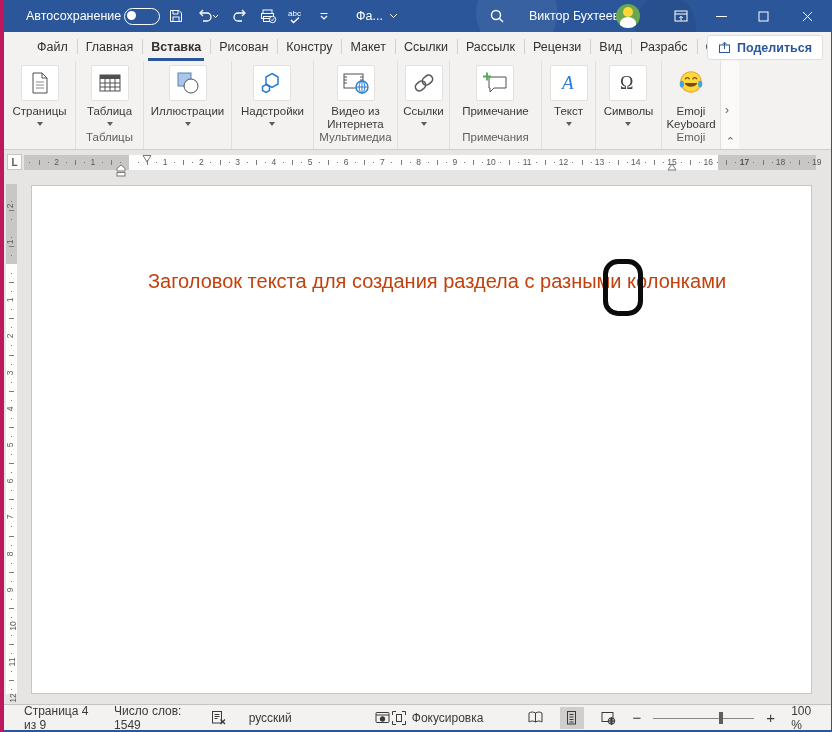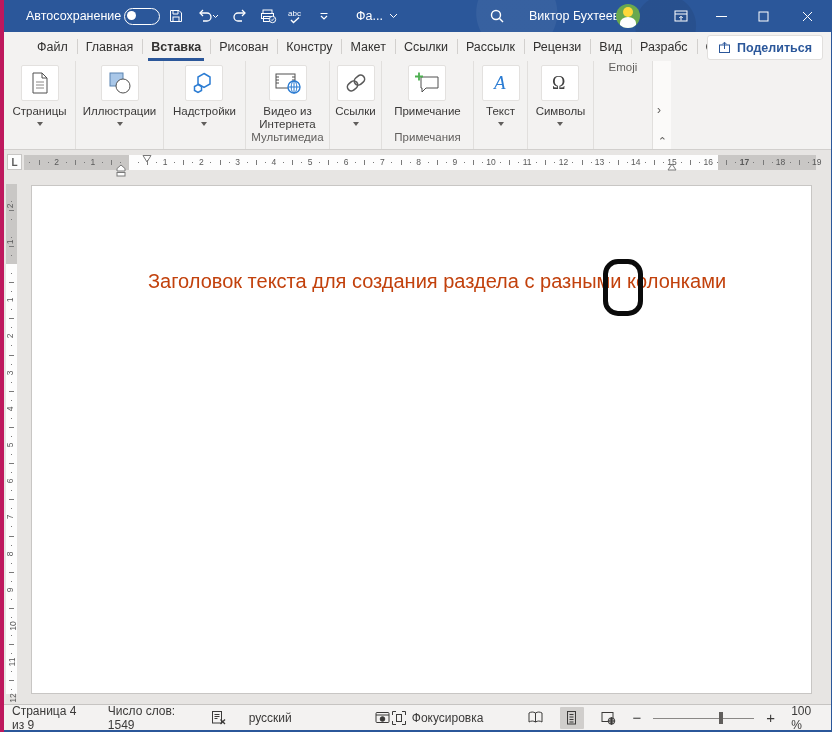--- a/index.html
+++ b/index.html
@@ -61,21 +61,21 @@
   .vtick{position:absolute;left:3px;height:1px;width:5px;background:#7a7a7a;}
   .vdot{position:absolute;left:5px;width:1px;height:1px;background:#7a7a7a;}
   .marker{position:absolute;}
   .page{position:absolute;left:27px;top:35px;width:781px;height:509px;background:#fff;border:1px solid #c8c6c4;box-sizing:border-box;}
   .heading{position:absolute;left:116px;top:84px;font-size:20px;color:#c2410c;white-space:nowrap;}
   .annotation{position:absolute;left:571px;top:73px;width:30px;height:47px;border:5px solid #0b0b0b;border-radius:15px;}
 
   
   .statusbar{position:absolute;left:0;bottom:0;right:0;height:25px;background:#f3f2f1;border-top:1px solid #c6c4c2;
     border-bottom:2px solid #2b579a;box-sizing:content-box;display:flex;align-items:center;font-size:12px;color:#3b3a39;}
-  .sb-left{display:flex;align-items:center;gap:22px;padding-left:8px;}
+  .sb-left{display:flex;align-items:center;gap:22px;padding-left:20px;}
   .sb-right{margin-left:auto;display:flex;align-items:center;gap:12px;padding-right:8px;}
   .sb-item{display:flex;align-items:center;gap:5px;}
   .viewbtn{width:26px;height:22px;display:flex;align-items:center;justify-content:center;border-radius:1px;}
   .viewbtn.selected{background:#d0cecc;}
   .zoom-slider{position:relative;width:108px;height:14px;}
   .zoom-slider .track{position:absolute;left:0;right:0;top:7px;height:1px;background:#8a8886;}
   .zoom-slider .thumb{position:absolute;left:65%;top:1px;width:4px;height:12px;background:#605e5c;}
   .macro-gap{margin-left:60px;}
   svg{display:block;}
 </style>
@@ -218,20 +218,36 @@
                 <path d="M9 12h8M9 15h8M9 18h8" stroke="#8a8886"></path>
               </svg>
         </span>
         <span class="rlabel">Страницы</span>
         <span class="chev"></span>
       </div>
         </div>
       <div class="rgroup-label"></div>
     </div>
 
+    <div class="rgroup" style="width:68px">
+      <div class="rbuttons">
+          <div class="rbtn">
+        <span class="iconbox">
+          <svg width="26" height="26" viewBox="0 0 26 26">
+                <rect x="3" y="5" width="20" height="16" fill="#fff" stroke="#505050"></rect>
+                <rect x="3" y="5" width="20" height="4" fill="#505050"></rect>
+                <path d="M8 9v12M13 9v12M18 9v12M3 13h20M3 17h20" stroke="#505050" fill="none"></path>
+              </svg>
+        </span>
+        <span class="rlabel">Таблица</span>
+        <span class="chev"></span>
+      </div>
+        </div>
+      <div class="rgroup-label">Таблицы</div>
+    </div>
 
     <div class="rgroup" style="width:88px">
       <div class="rbuttons">
           <div class="rbtn">
         <span class="iconbox">
           <svg width="26" height="26" viewBox="0 0 26 26">
                 <rect x="3" y="3" width="13" height="13" fill="#a9c7e8" stroke="#5b84b1"></rect>
                 <circle cx="16" cy="16" r="7" fill="#fff" stroke="#505050"></circle>
               </svg>
         </span>
@@ -334,20 +350,34 @@
               </svg>
         </span>
         <span class="rlabel">Символы</span>
         <span class="chev"></span>
       </div>
         </div>
       <div class="rgroup-label"></div>
     </div>
 
     <div class="rgroup" style="width:58px;border-right:none;">
+      <div class="rbuttons">
+          <div class="rbtn">
+        <span class="iconbox" style="background:transparent;border-color:transparent;">
+          <svg width="28" height="28" viewBox="0 0 26 26">
+                <circle cx="13" cy="12" r="9.5" fill="#ffd83b" stroke="#eba937"></circle>
+                <path d="M7.5 9.5c1-2 3-2 4 0M14.5 9.5c1-2 3-2 4 0" stroke="#7a4b12" fill="none" stroke-width="1.3"></path>
+                <path d="M7 13c1.5 4.5 10.5 4.5 12 0z" fill="#7a4b12"></path>
+                <ellipse cx="4.5" cy="14" rx="2" ry="3.2" fill="#4aa3e0"></ellipse>
+                <ellipse cx="21.5" cy="14" rx="2" ry="3.2" fill="#4aa3e0"></ellipse>
+              </svg>
+        </span>
+        <span class="rlabel" style="width:52px">Emoji Keyboard</span>
+      </div>
+        </div>
       <div class="rgroup-label">Emoji</div>
     </div>
 
     <div class="ribbon-pagercol">
       <span class="pager-arrow">›</span>
       <span class="collapse-chev">⌃</span>
     </div>
   </div>
 
   <div class="workspace">

